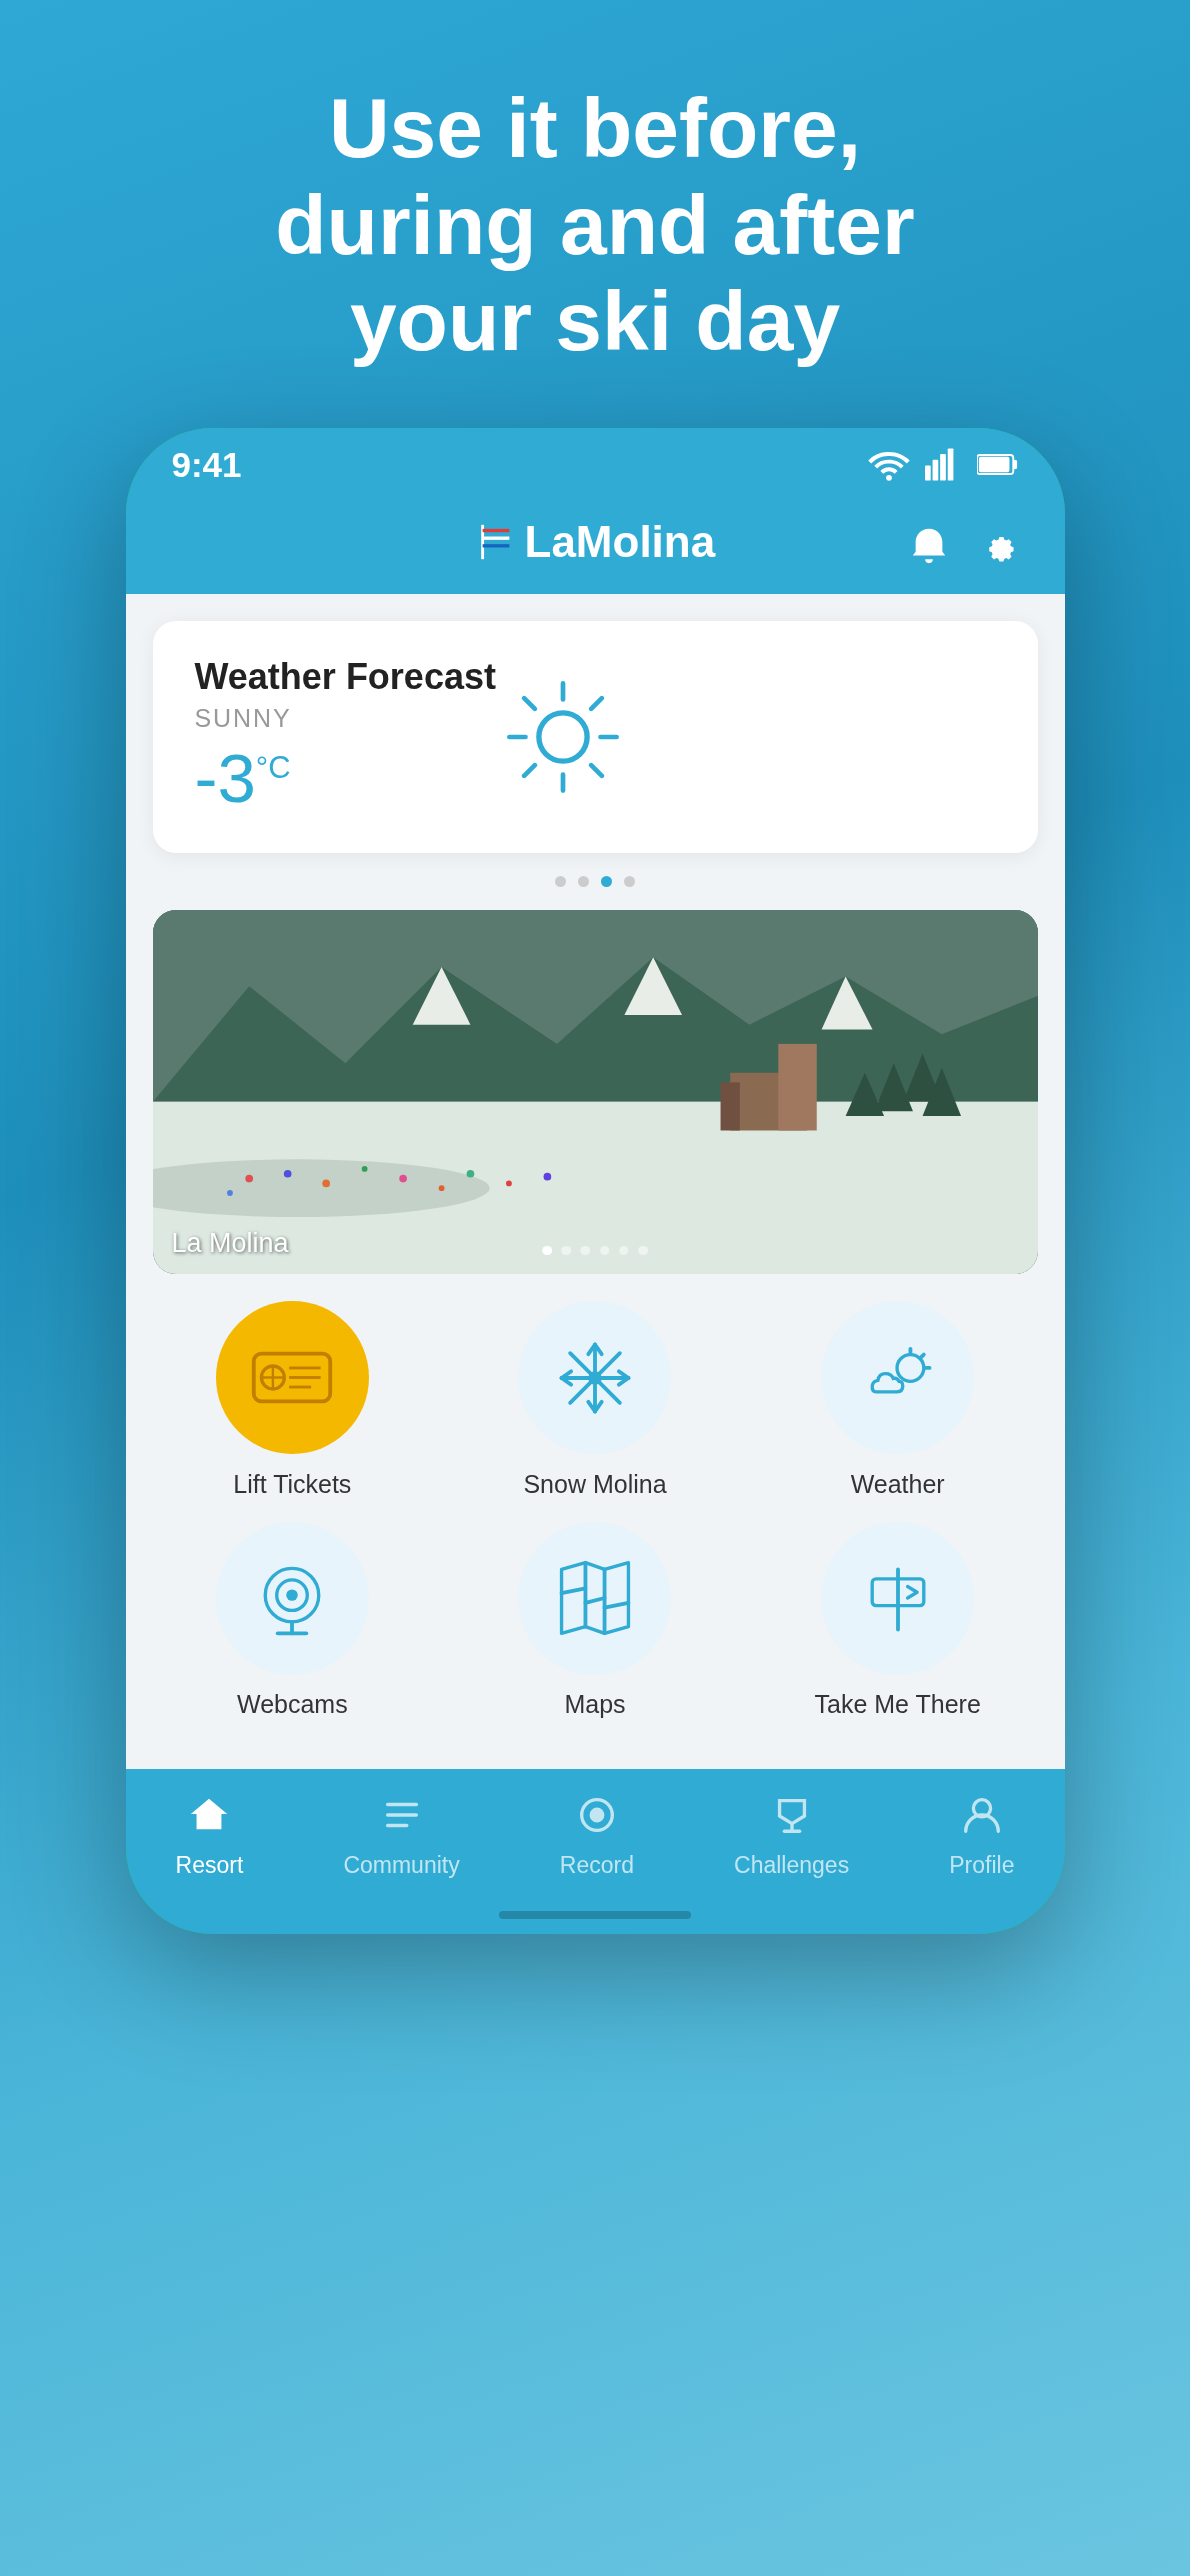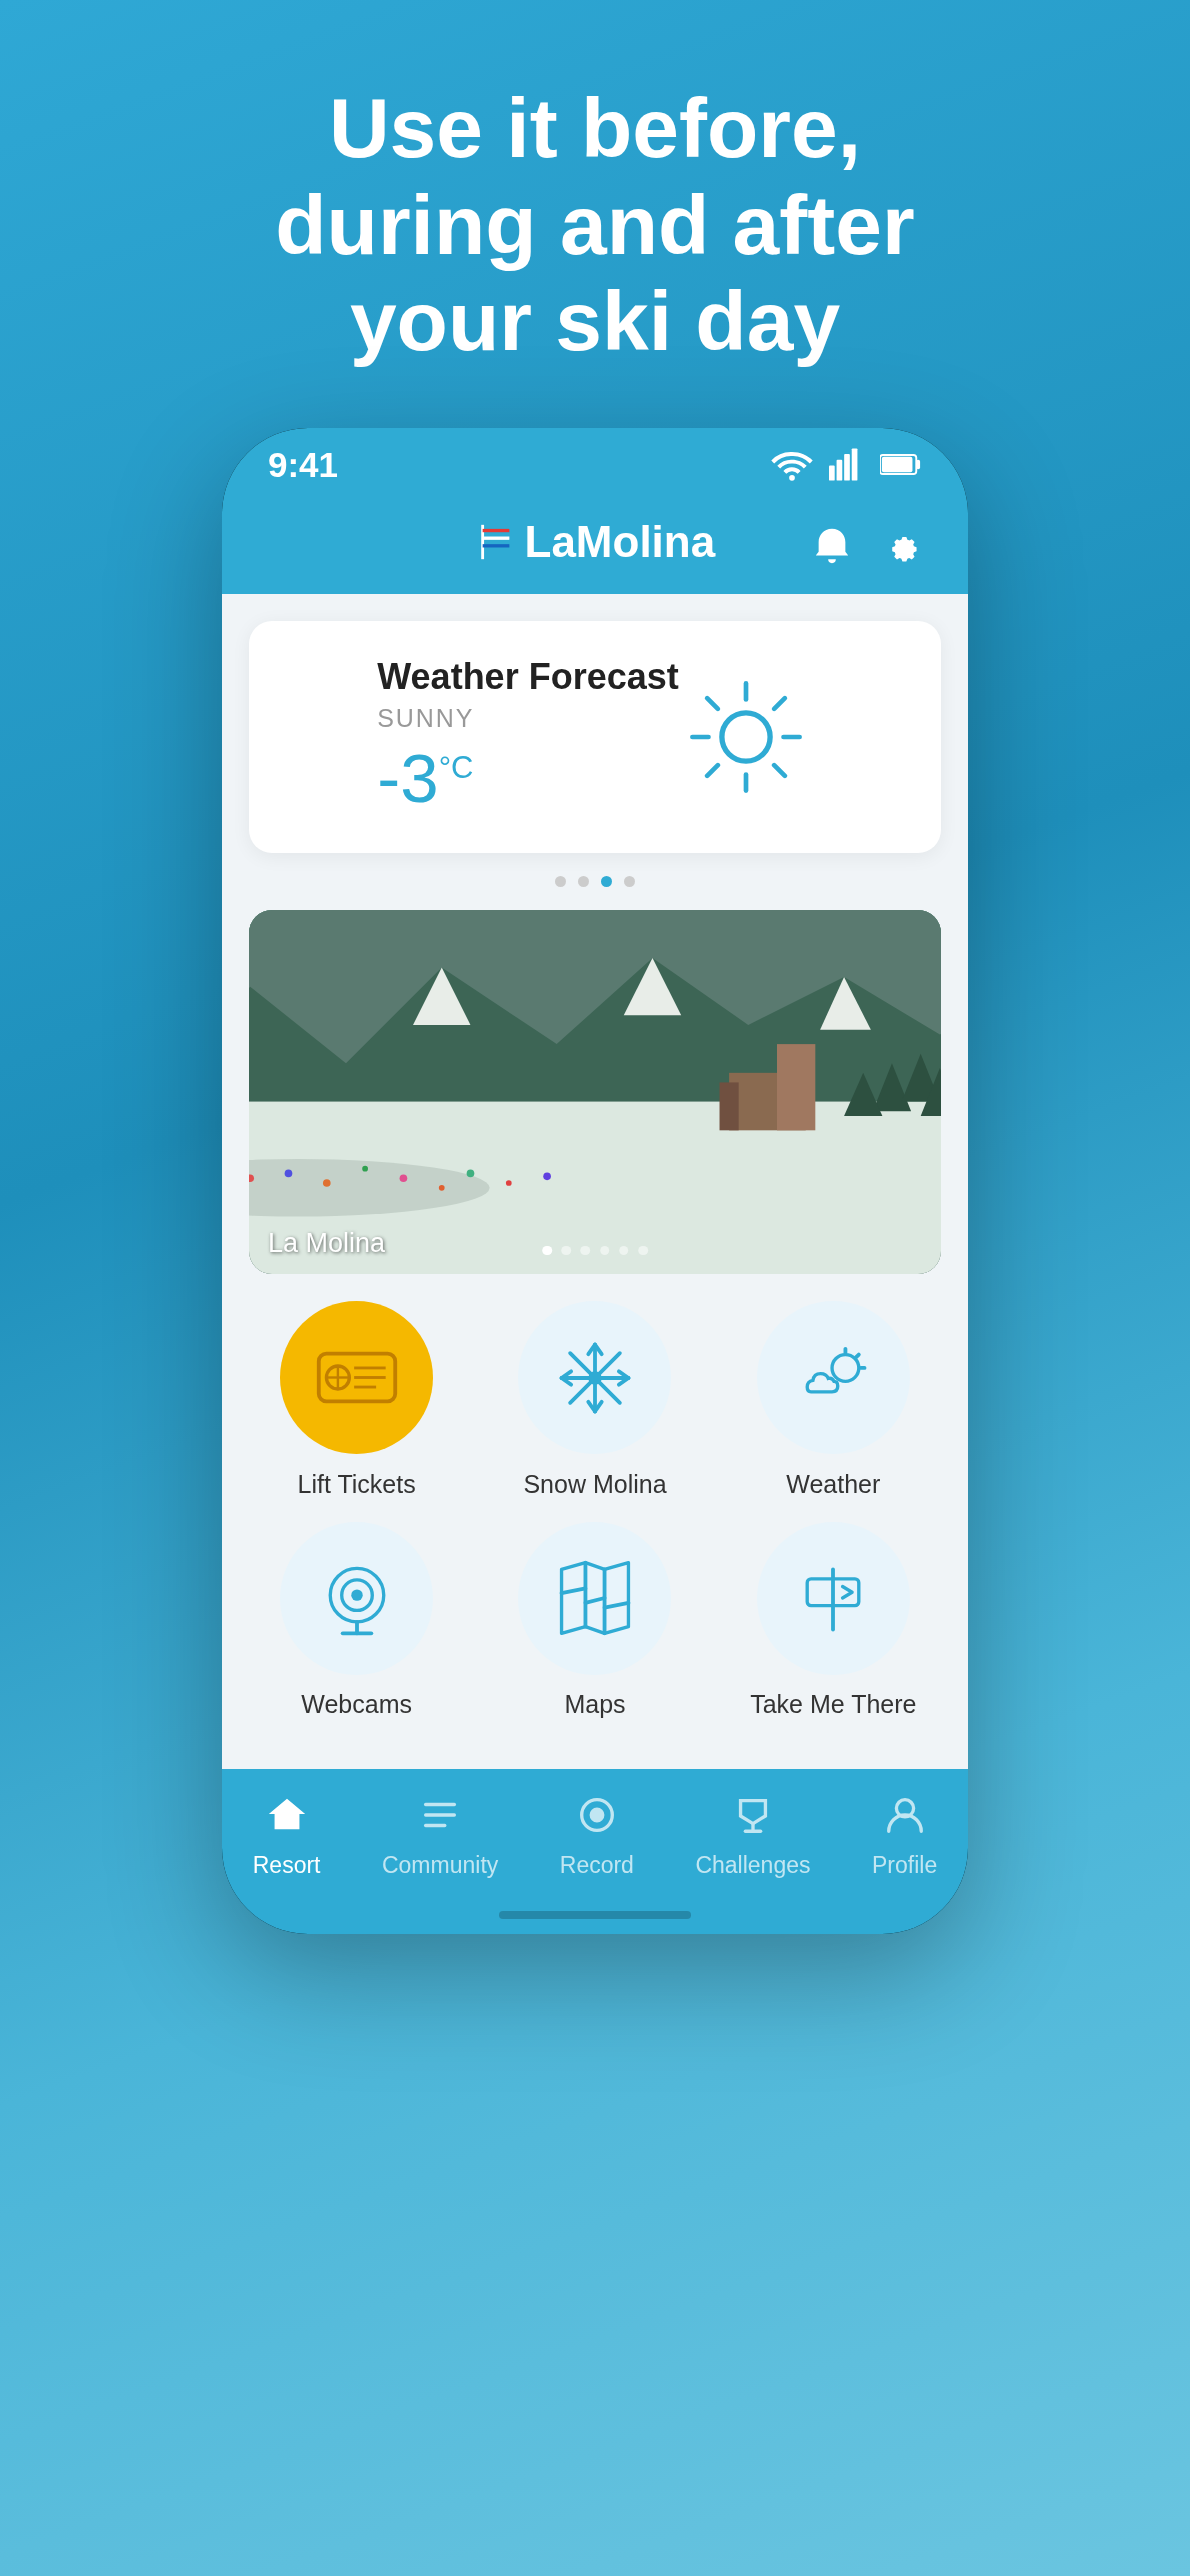--- a/index.html
+++ b/index.html
@@ -21,22 +21,22 @@
       font-size: 84px;
       font-weight: 800;
       text-align: center;
       line-height: 1.15;
       padding: 80px 77px 58px;
       z-index: 1;
     }
 
     
     .phone-frame {
-      width: 746px;
-      background: #000000;
+      width: 939px;
+      background: #22c55e;
       border-radius: 86px;
       box-shadow: 0 38px 115px rgba(0,0,0,0.3);
       overflow: hidden;
       z-index: 2;
       position: relative;
     }
 
     
     .status-bar {
       background: #2fabd4;
@@ -101,21 +101,21 @@
     }
 
     
     .weather-card {
       background: white;
       border-radius: 23px;
       padding: 35px 42px;
       margin-bottom: 23px;
       box-shadow: 0 3.8px 19px rgba(0,0,0,0.06);
       display: flex;
-      justify-content: center;
+      justify-content: flex-start;
       align-items: center;
     }
     .weather-info {}
     .weather-title {
       font-size: 36px;
       font-weight: 600;
       color: #222;
       margin-bottom: 5.8px;
     }
     .weather-subtitle {

